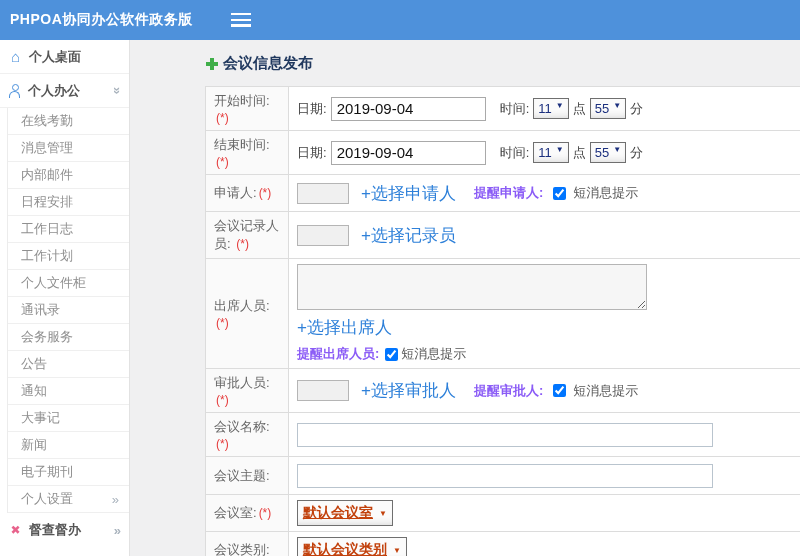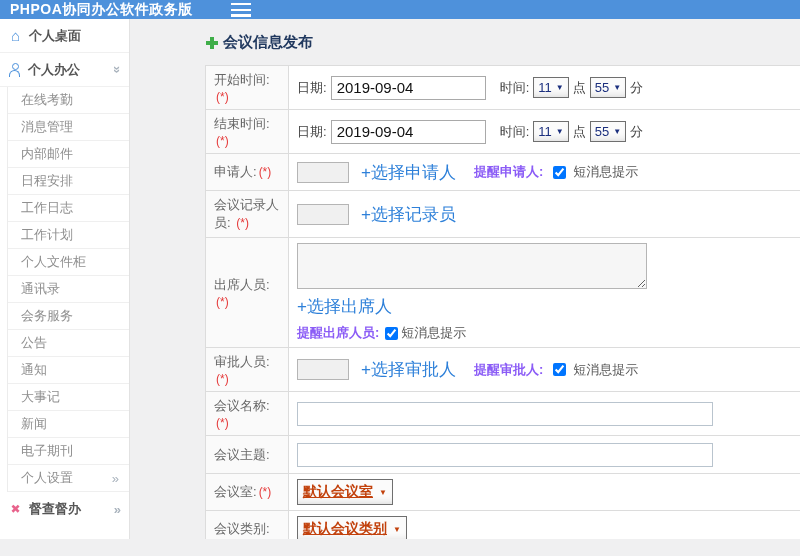--- a/index.html
+++ b/index.html
@@ -1,20 +1,20 @@
 <!DOCTYPE html>
 <html><head>
 <meta charset="utf-8">
 <style>
   * { margin:0; padding:0; box-sizing:border-box; }
   html,body { width:800px; height:556px; overflow:hidden; background:#f0f0f1;
               font-family:"Liberation Sans","DejaVu Sans",sans-serif; font-size:13px; color:#444; }
 
   
-  .header { height:19px; background:#4e91db; display:flex; align-items:center; padding:0 10px; }
+  .header { height:40px; background:#4e91db; display:flex; align-items:center; padding:0 10px; }
   .app-title { color:#fff; font-size:14px; font-weight:bold; letter-spacing:.5px; }
   .menu-btn { margin-left:38px; width:20px; height:14px; cursor:pointer;
               background:repeating-linear-gradient(#fff 0 2.5px, transparent 2.5px 5.6px); }
 
   
   .layout { display:flex; height:520px; }
   .sidebar { width:130px; background:#fff; border-right:1px solid #e2e2e2; overflow:hidden; flex:none; }
   .main { flex:1; padding:14px 0 0 75px; overflow:hidden; }
 
   
@@ -45,21 +45,21 @@
   
   table.form { margin-top:13px; width:620px; border-collapse:collapse; background:#fff; table-layout:fixed; }
   table.form td { border:1px solid #dcdcdc; border-right:none; padding:5px 8px; vertical-align:middle; }
   td.lbl { width:83px; background:#fafafa; color:#666; font-size:13px;
            border-right:1px solid #dcdcdc !important; }
   .req { color:#e53a3a; font-size:12px; margin-left:2px; }
   .inline { display:flex; align-items:center; flex-wrap:wrap; gap:4px; }
   .fld-label { color:#444; }
   .date-input { width:155px; height:24px; border:1px solid #a9a9a9; padding:2px 5px;
                 font-size:15px; color:#111; font-family:"Liberation Sans",sans-serif; }
-  .mini-select { display:inline-flex; align-items:center; gap:4px; border:1px solid #6f6f6f;
+  .mini-select { display:inline-flex; gap:4px; border:1px solid #6f6f6f;
                  background:#fbfbfb; box-shadow:inset 0 -6px 8px -6px #cfcfcf; padding:2px 4px;
                  color:#1b2f7e; font-size:13px; cursor:pointer; }
   .mini-select .ms-caret { font-size:8px; color:#1b2f7e; }
   .big-select { display:inline-flex; align-items:center; gap:6px; border:1px solid #6f6f6f;
                 background:#fbfbfb; box-shadow:inset 0 -7px 9px -7px #cfcfcf; padding:3px 5px;
                 color:#c2410c; font-size:14px; font-weight:bold; cursor:pointer; }
   .big-select .sel-text { text-decoration:underline; }
   .big-select .ms-caret { font-size:8px; }
   .small-input { width:52px; height:21px; background:#f0f0f0; border:1px solid #b5b5b5; padding:2px 4px; }
   .wide-input { width:416px; height:24px; border:1px solid #b9c4ce; padding:2px 6px; font-size:13px; }

